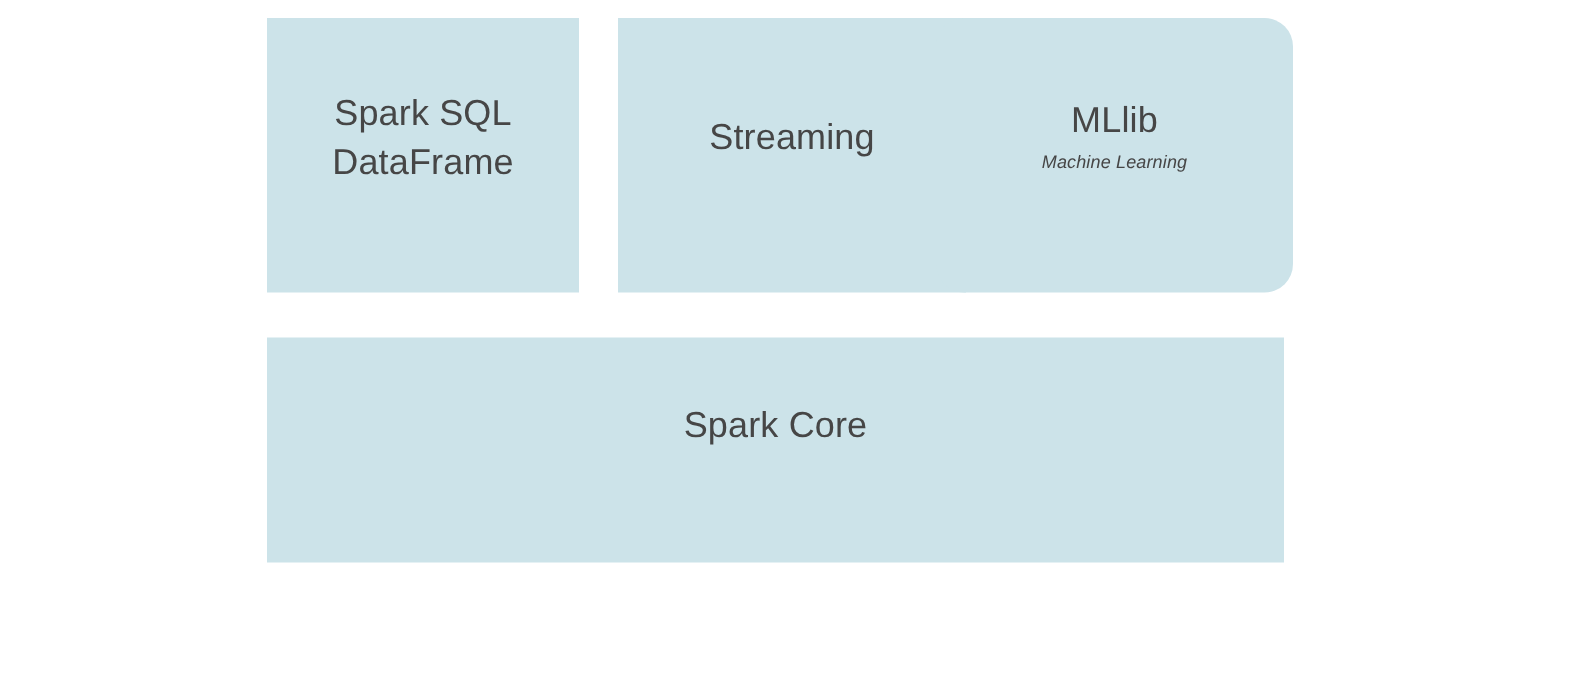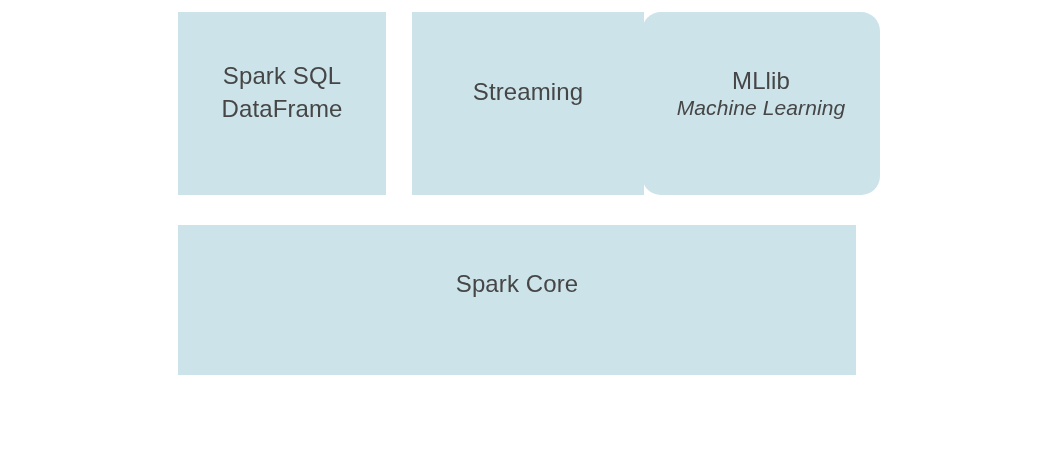--- a/index.html
+++ b/index.html
@@ -31,40 +31,40 @@
   }
   
   .block.row1 {
     top: 12px;
     height: 183px;
     
     padding-bottom: 24px;
   }
   #block-spark-sql   { left: 178px; width: 208px; align-items: center; }
   #block-streaming   { left: 412px; width: 232px; }
-  #block-mllib       { left: 642px; width: 238px; border-radius: 19px; }
+  #block-mllib       { left: 624px; width: 238px; border-radius: 19px; }
 
   
   #block-spark-core {
     left: 178px;
     top: 225px;
     width: 678px;
     height: 150px;
     padding-bottom: 34px;
   }
 
   .title {
     font-size: 24px;
     font-weight: 400;
     line-height: 33px;
     letter-spacing: 0.1px;
     white-space: pre-line;
   }
   .subtitle {
-    font-size: 21px;
+    font-size: 12px;
     font-style: italic;
     font-weight: 400;
     line-height: 22px;
     letter-spacing: 0.1px;
   }
 </style>
 </head>
 <body>
 
 <div id="canvas" style="background: rgb(255, 255, 255);">

